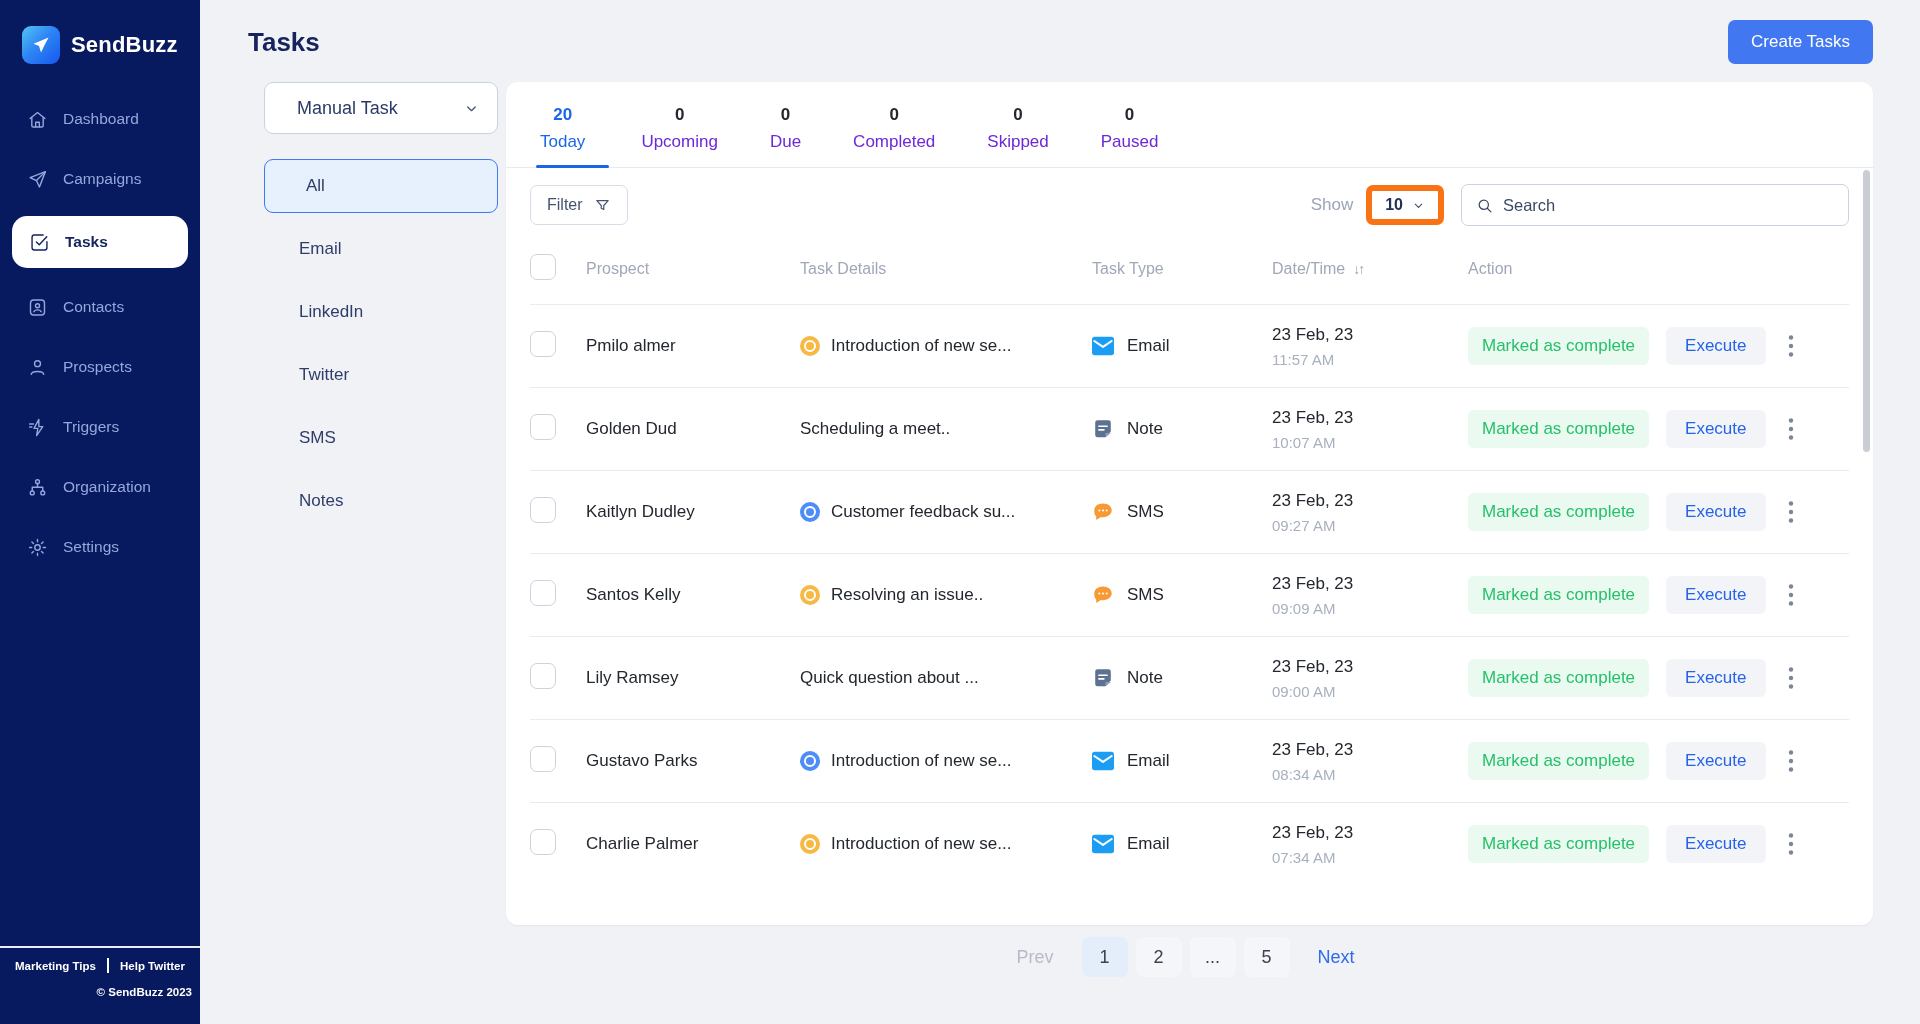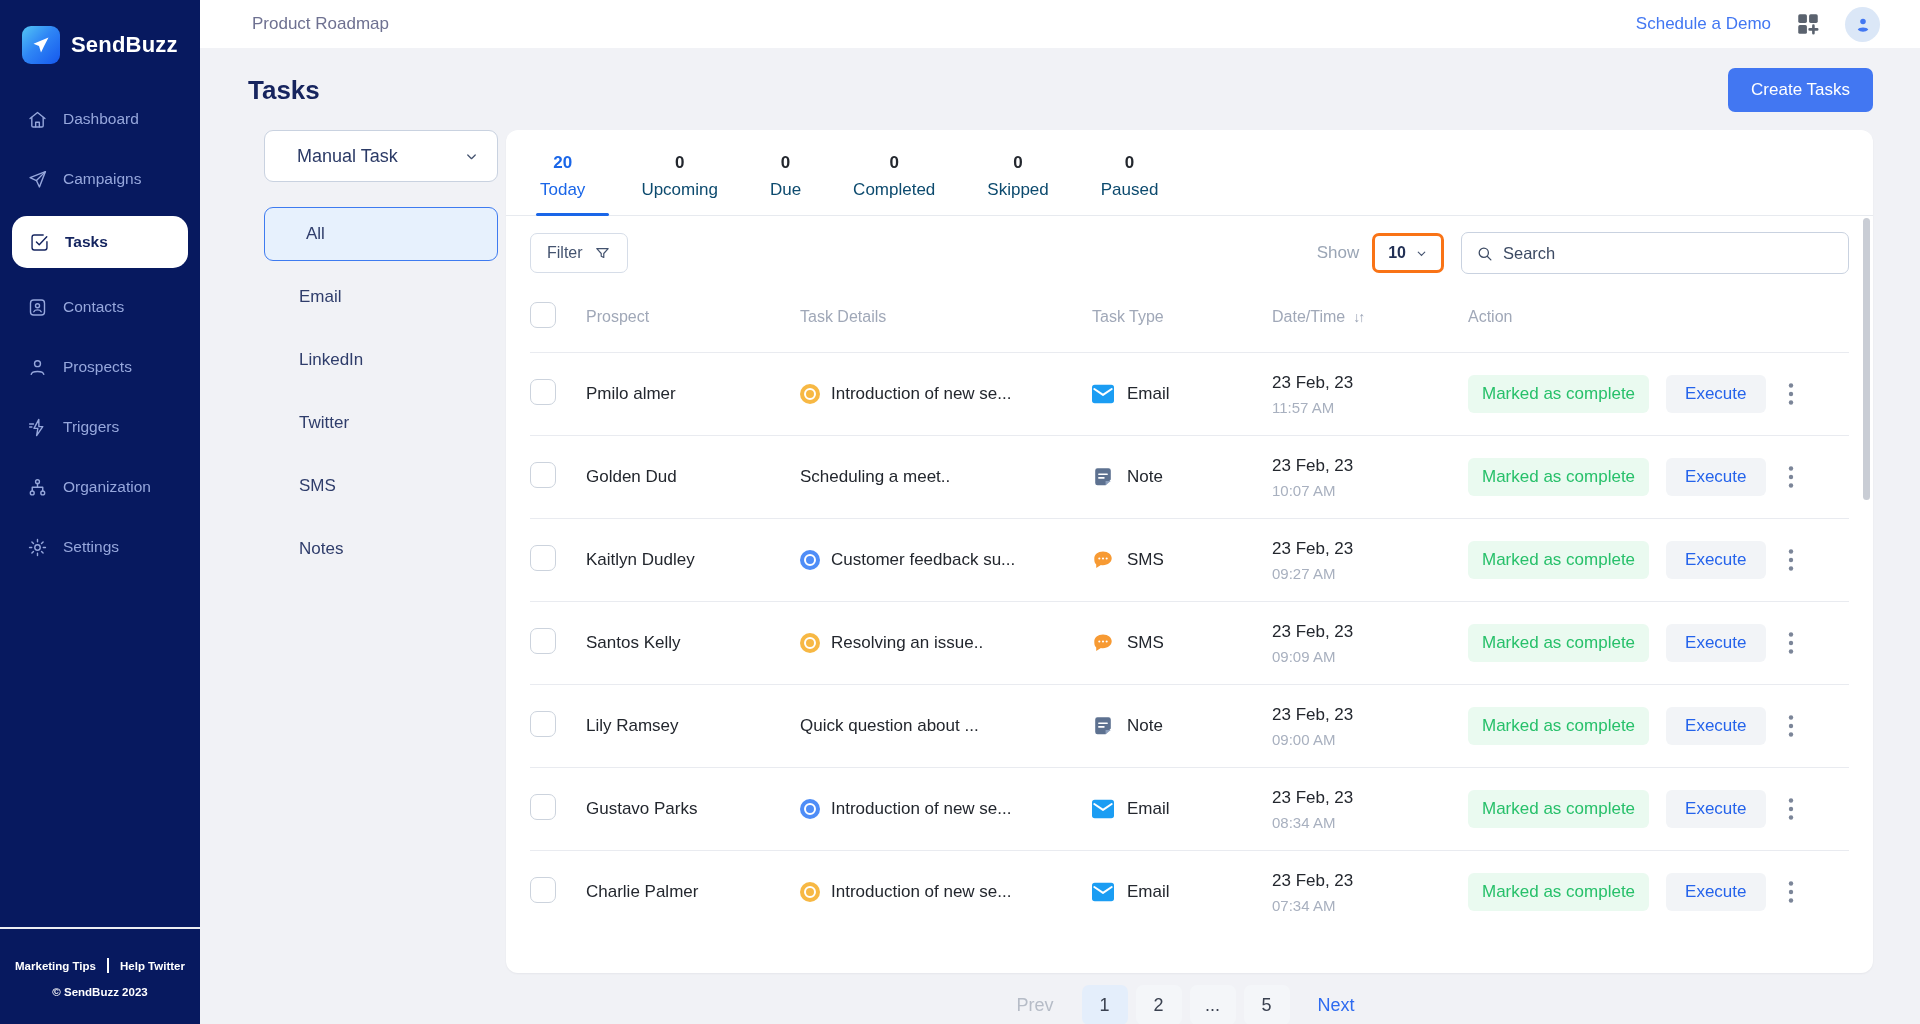--- a/index.html
+++ b/index.html
@@ -10,21 +10,21 @@
   .sidebar { width:200px; height:1024px; background:#07195f; color:#96a7dc; display:flex; flex-direction:column; flex-shrink:0; }
   .brand { display:flex; align-items:center; gap:11px; padding:26px 14px 28px 22px; }
   .brand-logo { width:38px; height:38px; border-radius:9px; background:linear-gradient(135deg,#53c6f5 0%,#2f86f5 45%,#1558ee 100%); display:flex; align-items:center; justify-content:center; }
   .brand-logo svg { width:20px; height:20px; }
   .brand-name { color:#fff; font-size:22px; font-weight:700; letter-spacing:.2px; }
   .nav { flex:1; padding:4px 0 0; }
   .nav-item { display:flex; align-items:center; gap:15px; height:46px; margin:0 0 14px; padding:0 12px 0 26px; font-size:15.5px; cursor:pointer; }
   .nav-item .nav-ic { width:22px; height:22px; display:flex; align-items:center; justify-content:center; }
   .nav-item svg { width:21px; height:21px; stroke:currentColor; fill:none; stroke-width:1.6; stroke-linecap:round; stroke-linejoin:round; }
   .nav-item.active { background:#ffffff; color:#14245f; border-radius:15px; margin:2px 12px 16px; height:52px; padding-left:16px; font-weight:700; }
-  .sidebar-footer { border-top:2px solid rgba(255,255,255,.92); padding:29px 8px 0; text-align:center; color:#ffffff; }
+  .sidebar-footer { border-top:2px solid rgba(255,255,255,.92); padding:10px 8px 0; text-align:right; color:#ffffff; }
   .footer-links { display:flex; align-items:center; justify-content:center; gap:11px; font-size:11.5px; font-weight:700; }
   .footer-sep { width:2px; height:15px; background:#ffffff; }
   .copyright { font-size:11.5px; font-weight:700; margin:13px 0 26px; }
 
   
   .main { flex:1; display:flex; flex-direction:column; }
   .topbar { height:48px; background:#ffffff; display:flex; align-items:center; padding:0 40px 0 52px; flex-shrink:0; }
   .breadcrumb { color:#6e7191; font-size:17px; }
   .topbar-right { margin-left:auto; display:flex; align-items:center; gap:24px; }
   .demo-link { color:#4277f2; font-size:17px; cursor:pointer; }
@@ -43,30 +43,30 @@
   .task-select svg { width:15px; height:15px; stroke:#44536f; fill:none; stroke-width:2; stroke-linecap:round; stroke-linejoin:round; }
   .channel-item { height:54px; display:flex; align-items:center; padding-left:34px; font-size:17px; color:#2f3d6b; margin-bottom:9px; border:1.5px solid transparent; border-radius:9px; cursor:pointer; }
   .channel-item.active { background:#e7f1fd; border-color:#3e7bf0;padding-left:41px; }
 
   
   .card { flex:1; margin-left:8px; background:#fff; border-radius:12px; position:relative; padding:0 24px; height:843px; box-shadow:0 1px 2px rgba(16,24,40,.05); }
   .tabs { display:flex; border-bottom:1px solid #e7eaef; margin:0 -24px; padding:14px 24px 0; }
   .tab { padding:9px 26px 15px; text-align:center; position:relative; cursor:pointer; }
   .tab:first-child { padding-left:10px; padding-right:30px; }
   .tab-count { font-size:17px; font-weight:700; color:#23272e; }
-  .tab-label { font-size:17px; color:#0c4a6e; margin-top:7px; }
+  .tab-label { font-size:17px; color:#6d28d9; margin-top:7px; }
   .tab.active .tab-count, .tab.active .tab-label { color:#1a66e8; }
   .tab.active::after { content:""; position:absolute; left:6px; right:6px; bottom:-1px; height:3px; background:#1a66e8; border-radius:2px; }
 
   .toolbar { display:flex; align-items:center; margin:16px 0 24px; }
   .filter-btn { border:1px solid #d6dde8; background:#fff; border-radius:7px; height:40px; padding:0 16px; display:flex; align-items:center; gap:11px; color:#44536f; font-size:16px; cursor:pointer; font-family:inherit; }
   .filter-btn svg { width:17px; height:17px; }
   .toolbar-right { margin-left:auto; display:flex; align-items:center; }
   .show-label { color:#9aa5b5; font-size:17px; margin-right:13px; }
-  .page-size { border:3px solid #f97316; border-radius:7px; height:40px; padding:0 13px; display:flex; align-items:center; gap:9px; color:#223055; font-size:16px; font-weight:600; cursor:pointer; }
+  .page-size { border:6px solid #f97316; border-radius:7px; height:40px; padding:0 13px; display:flex; align-items:center; gap:9px; color:#223055; font-size:16px; font-weight:600; cursor:pointer; }
   .page-size svg { width:13px; height:13px; stroke:#44536f; fill:none; stroke-width:2; stroke-linecap:round; }
   .search-box { width:388px; height:42px; border:1px solid #c9d2e0; border-radius:7px; display:flex; align-items:center; gap:10px; padding:0 14px; margin-left:17px; }
   .search-box svg { width:17px; height:17px; flex-shrink:0; }
   .search-box input { border:none; outline:none; flex:1; font-size:16.5px; color:#2b3a55; font-family:inherit; background:transparent; }
   .search-box input::placeholder { color:#3c4a63; }
 
   .tgrid { display:grid; grid-template-columns:56px 214px 292px 180px 196px 1fr; align-items:center; }
   .thead { color:#a0a8b8; font-size:16px; padding:4px 0 20px; }
   .th-date { display:flex; align-items:center; gap:8px; }
   .sort-ic { font-size:14px; color:#9aa3b5; letter-spacing:-2px; cursor:pointer; }
@@ -191,40 +191,20 @@
     <div class="footer-links">
       <span>Marketing Tips</span>
       <span class="footer-sep"></span>
       <span>Help Twitter</span>
     </div>
     <div class="copyright">© SendBuzz 2023</div>
   </div>
 </aside>
 
 <div class="main">
-  <header class="topbar">
-    <span class="breadcrumb">Product Roadmap</span>
-    <div class="topbar-right">
-      <span class="demo-link">Schedule a Demo</span>
-      <span class="apps-icon">
-        <svg viewBox="0 0 24 24" fill="#5a626e">
-            <rect x="3" y="3" width="8" height="8" rx="1.5"></rect>
-            <rect x="13" y="3" width="8" height="8" rx="1.5"></rect>
-            <rect x="3" y="13" width="8" height="8" rx="1.5"></rect>
-            <path d="M17 13.5v7M13.5 17h7" stroke="#5a626e" stroke-width="2.4" fill="none" stroke-linecap="round"></path>
-          </svg>
-      </span>
-      <span class="avatar">
-        <svg viewBox="0 0 24 24" fill="#4277f2">
-            <circle cx="12" cy="8.6" r="3.7"></circle>
-            <path d="M5 19.6c1.2-4 12.8-4 14 0a10.4 10.4 0 0 1-14 0z"></path>
-          </svg>
-      </span>
-    </div>
-  </header>
 
   <div class="content">
     <div class="page-head">
       <h1 class="page-title">Tasks</h1>
       <button class="create-btn">Create Tasks</button>
     </div>
 
     <div class="body-row">
 
       <div class="filters-col">

